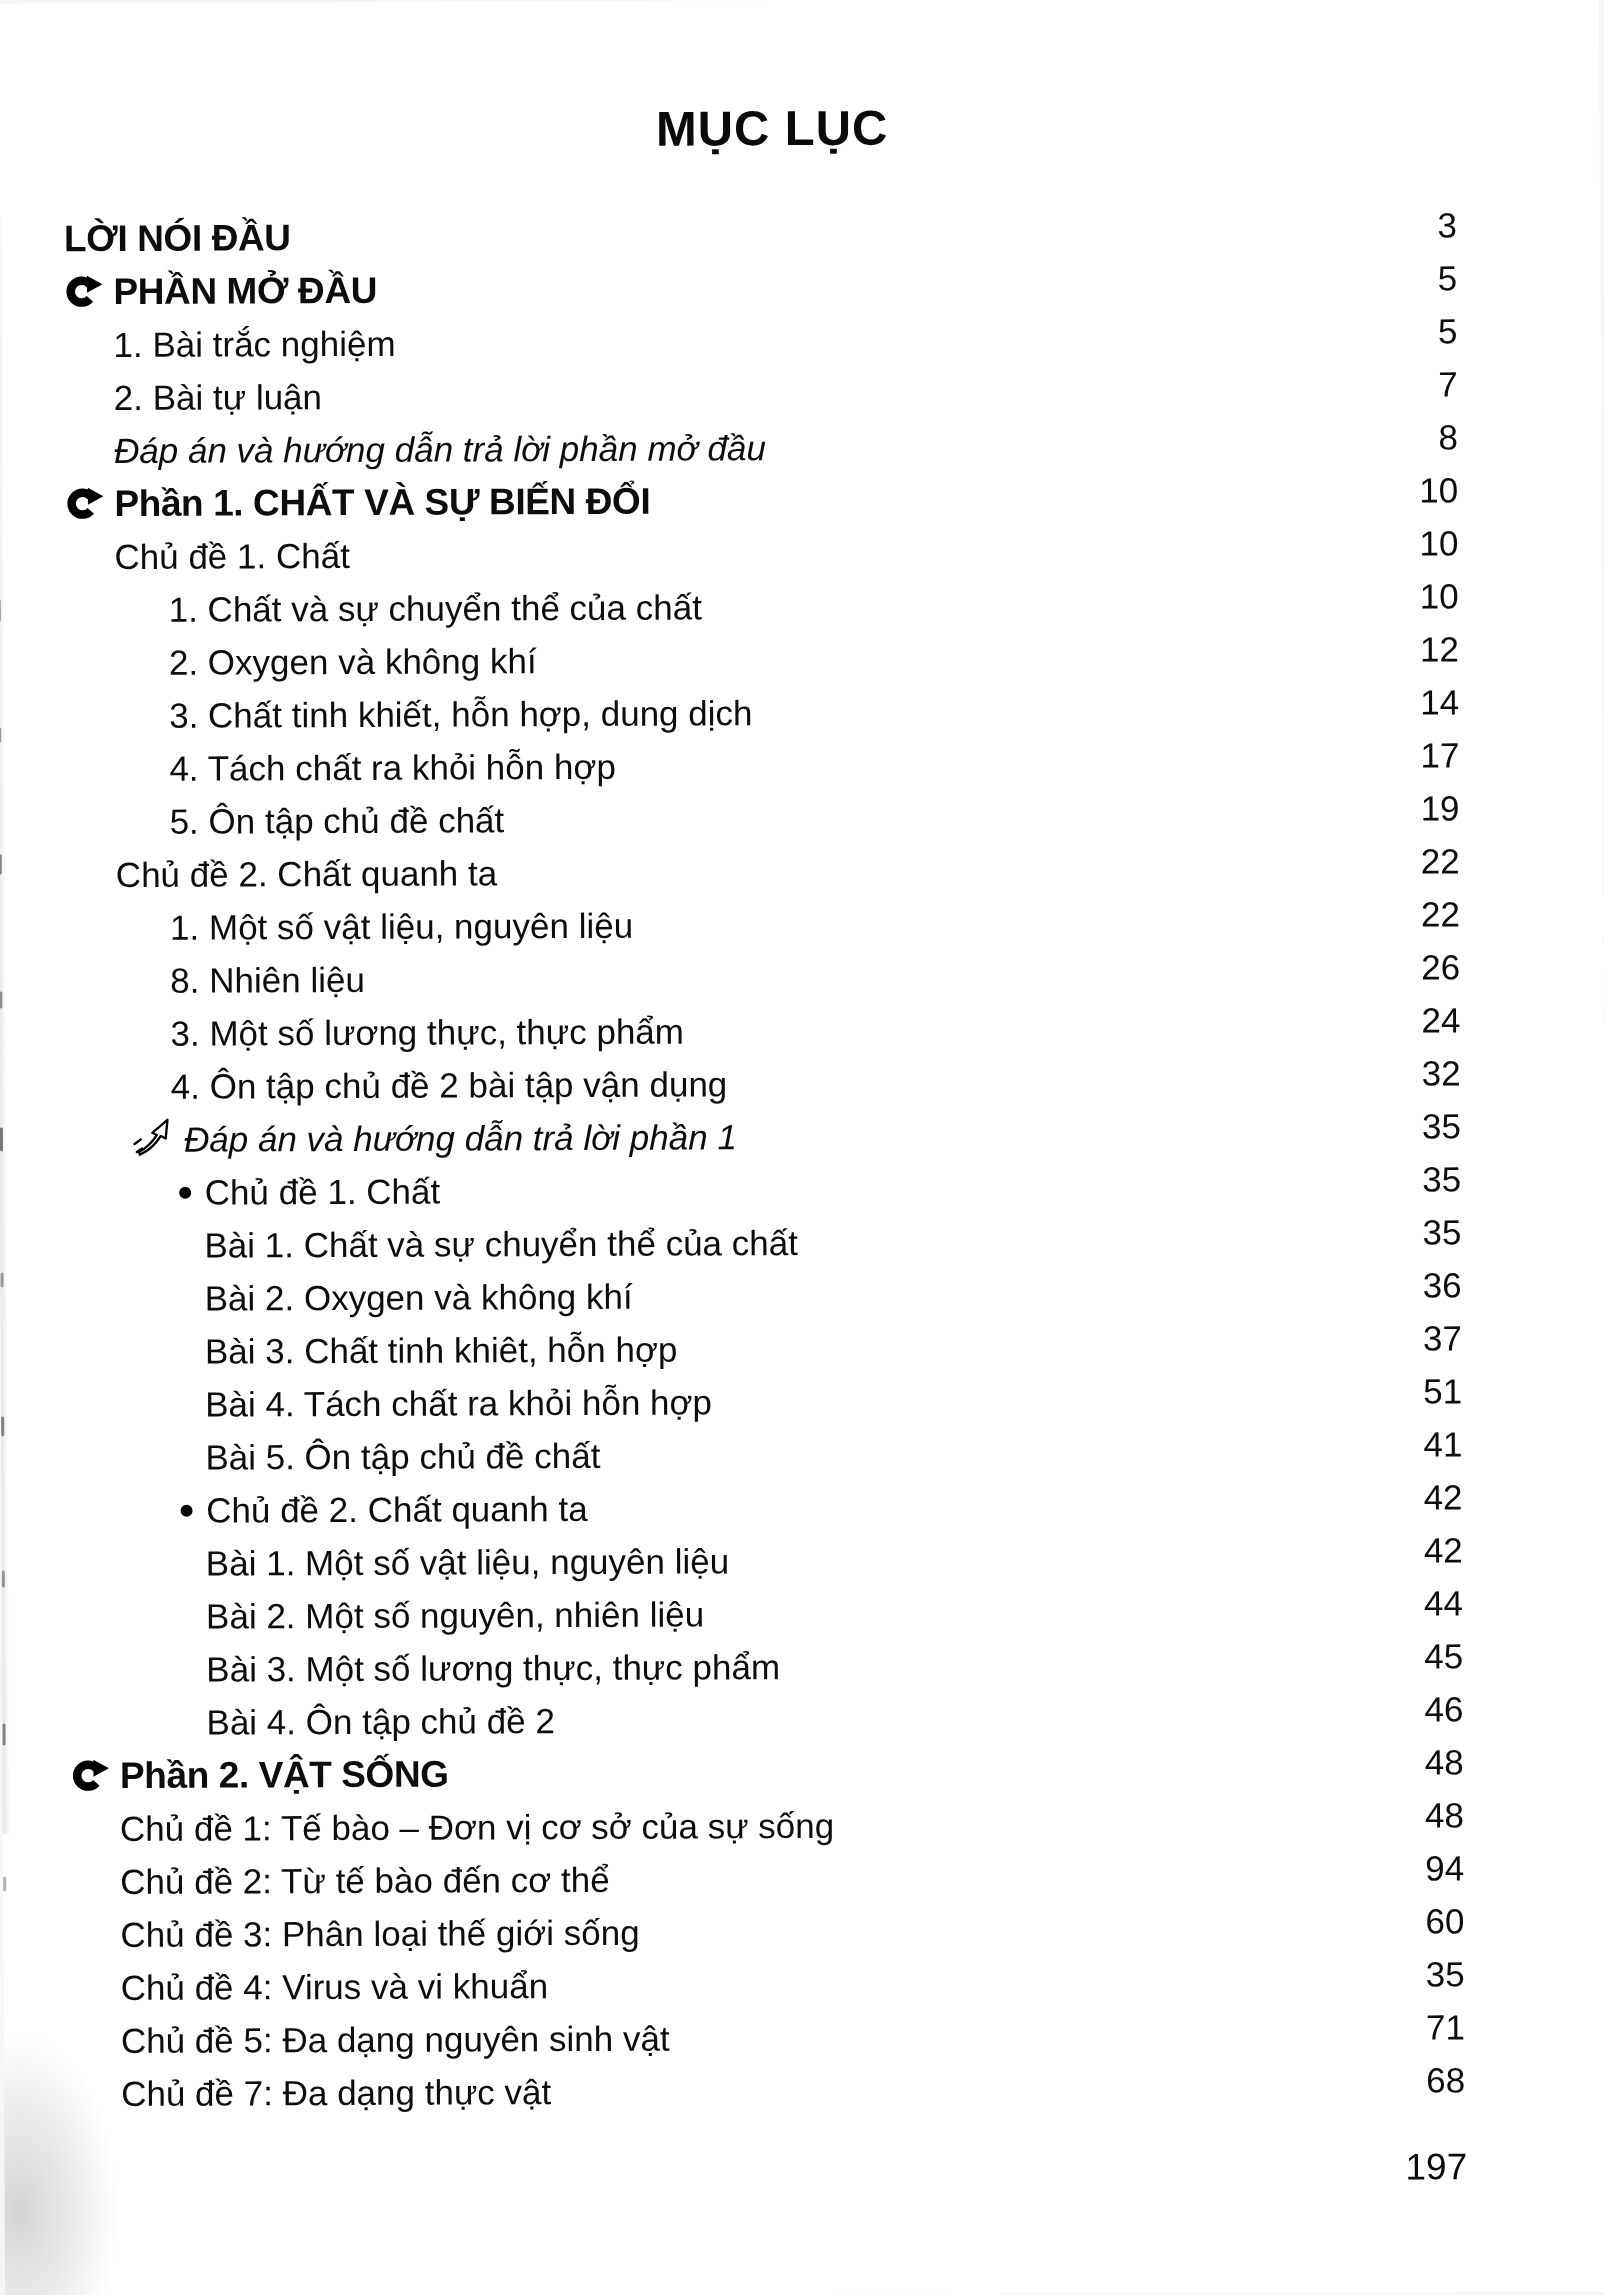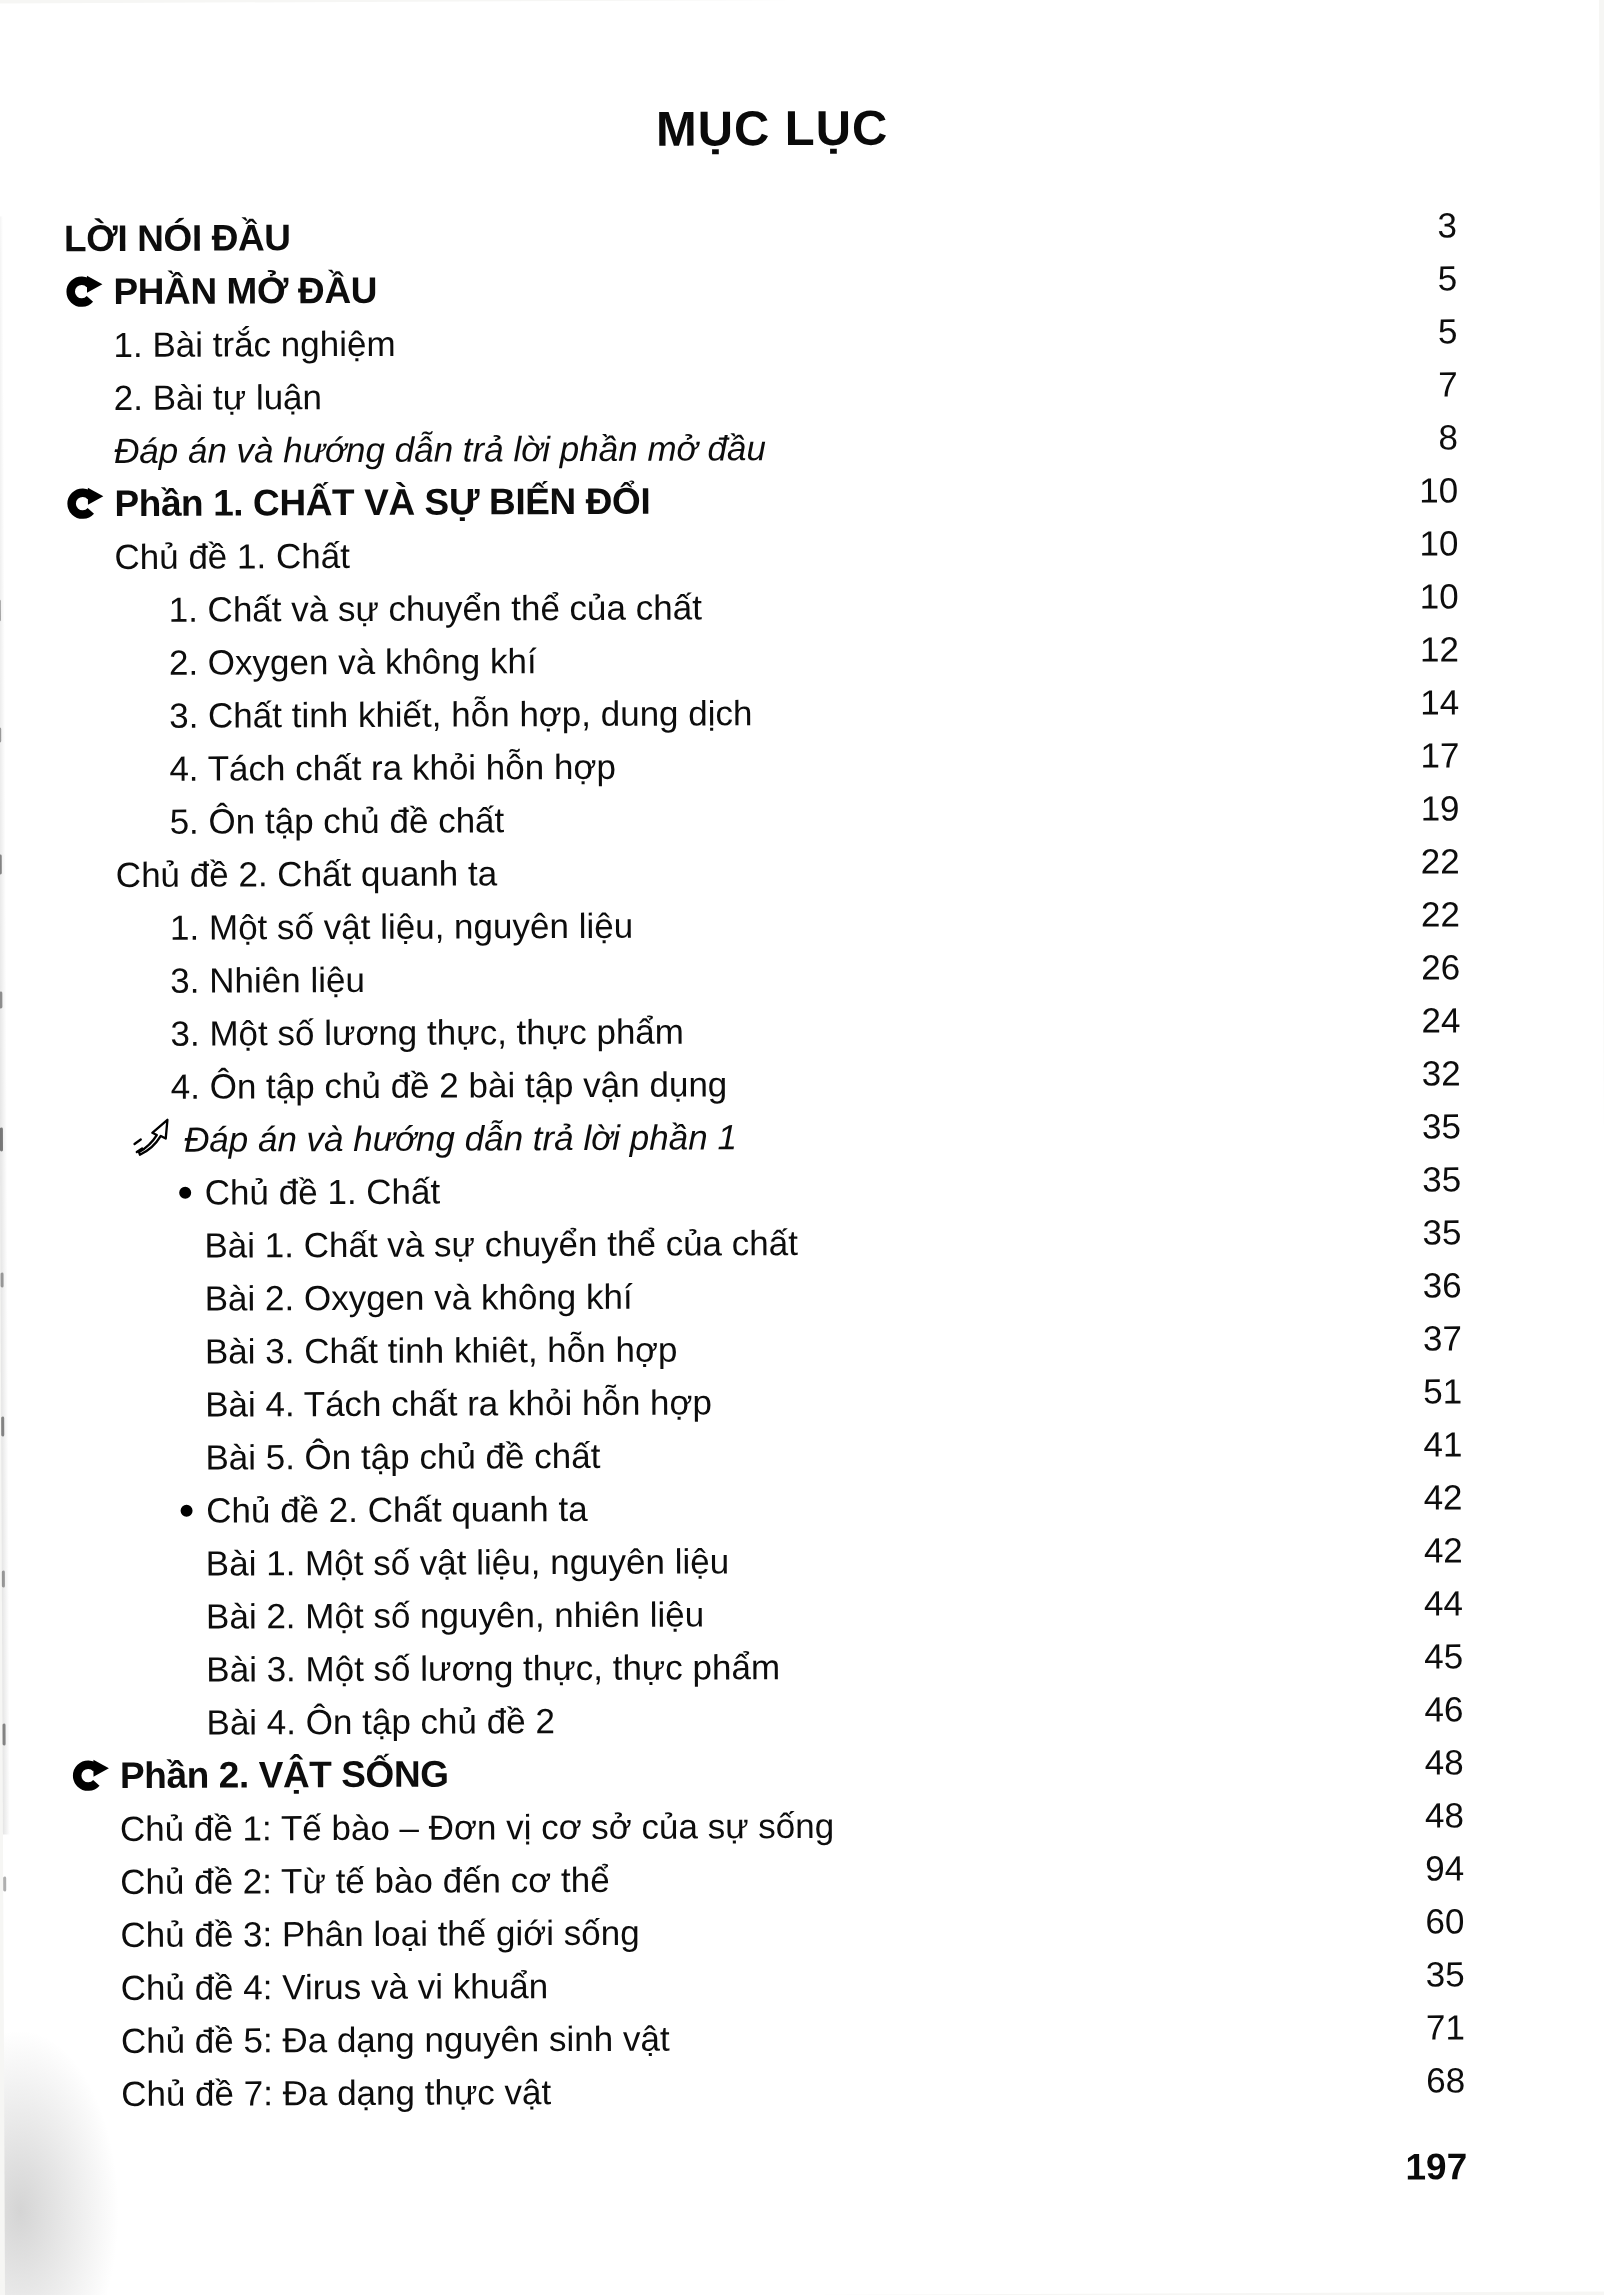--- a/index.html
+++ b/index.html
@@ -44,21 +44,21 @@
   .row.bold .page{font-weight:400;letter-spacing:0;}
   
   .marker{display:inline-flex;align-items:center;justify-content:center;flex:0 0 auto;}
   .m-section-arrow{width:39px;height:37px;margin-right:10.2px;}
   .m-answer-arrow{width:41px;height:41px;margin-right:12px;transform:translateY(-3.4px);}
   .m-dot{margin-right:13.6px;}
   .dot{width:12px;height:12px;border-radius:50%;background:#000;display:inline-block;}
   
   .footer{
     position:absolute;top:2149px;left:1401px;width:68px;
-    font-size:37px;font-weight:700;color:#0a0a0a;text-align:left;
+    font-size:37px;font-weight:400;color:#0a0a0a;text-align:left;
   }
   
   .tick{position:absolute;left:0;width:2.6px;background:#1a1a1a;border-radius:1.7px;}
   .smudge-bl{
     position:absolute;left:0;top:2001px;width:128px;height:295px;
     background:radial-gradient(ellipse at 12% 70%, rgba(60,60,60,0.22), rgba(0,0,0,0) 62%);
   }
   .smudge-edge{
     position:absolute;left:0;top:213px;width:6.8px;height:1618px;
     background:linear-gradient(to right, rgba(0,0,0,0.10), rgba(0,0,0,0));
@@ -177,21 +177,21 @@
         <div class="page">22</div>
       </div>
       <div class="row lvl2">
         <div class="label">
           <span class="row-text">1. Một số vật liệu, nguyên liệu</span>
         </div>
         <div class="page">22</div>
       </div>
       <div class="row lvl2">
         <div class="label">
-          <span class="row-text">3. Nhiên liệu</span>
+          <span class="row-text">8. Nhiên liệu</span>
         </div>
         <div class="page">26</div>
       </div>
       <div class="row lvl2">
         <div class="label">
           <span class="row-text">3. Một số lương thực, thực phẩm</span>
         </div>
         <div class="page">24</div>
       </div>
       <div class="row lvl2">

